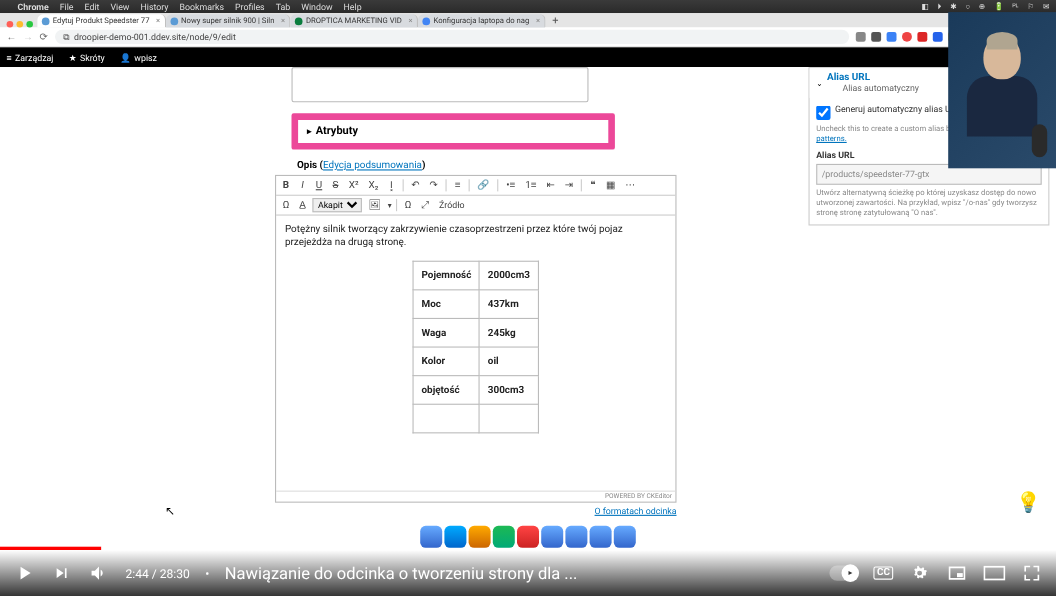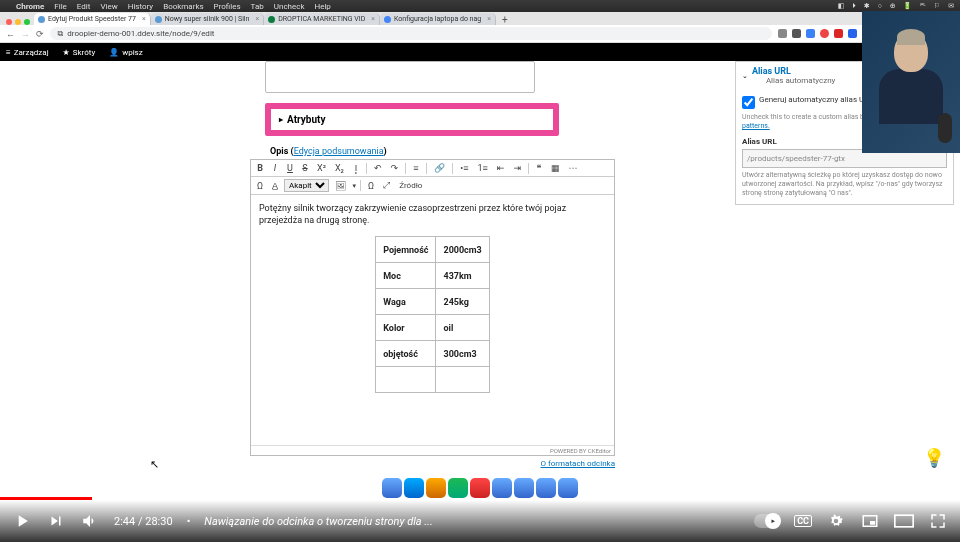--- a/index.html
+++ b/index.html
@@ -84,21 +84,21 @@
   .bulb { position:absolute; right:10px; bottom:70px; width:30px; height:30px; background:#fff; border-radius:6px; display:flex; align-items:center; justify-content:center; font-size:18px; }
 
   
   .progress { position:absolute; bottom:42px; left:0; right:0; height:3px; background:rgba(255,255,255,0.3); }
   .progress .played { height:100%; width:9.6%; background:#ff0000; }
   .progress .buffered { position:absolute; left:9.6%; width:2%; height:100%; background:rgba(255,255,255,0.4); }
   .controls { position:absolute; bottom:0; left:0; right:0; height:42px; background:linear-gradient(transparent, rgba(0,0,0,0.8)); display:flex; align-items:center; padding:0 12px; color:#fff; gap:14px; font-size:11px; }
   .controls .icon { width:20px; height:20px; display:flex; align-items:center; justify-content:center; cursor:pointer; }
   .controls svg { fill:#fff; }
   .time { font-size:11px; }
-  .title-yt { font-size:11px; flex:1; white-space:nowrap; overflow:hidden; text-overflow:ellipsis;font-style:italic; }
+  .title-yt { font-size:15px; flex:1; white-space:nowrap; overflow:hidden; text-overflow:ellipsis; }
   .controls .right { display:flex; gap:14px; align-items:center; }
   .autoplay { width:26px; height:14px; background:rgba(255,255,255,0.3); border-radius:7px; position:relative; }
   .autoplay .knob { width:16px; height:16px; background:#fff; border-radius:50%; position:absolute; right:-1px; top:-1px; display:flex; align-items:center; justify-content:center; font-size:7px; color:#333; }
   .cc { border:1.5px solid #fff; border-radius:2px; padding:0 2px; font-size:9px; font-weight:bold; }
 
   .dock { position:absolute; bottom:44px; left:50%; transform:translateX(-50%); display:flex; gap:2px; z-index:1; }
   .dock span { width:20px; height:20px; border-radius:5px; background:linear-gradient(#6af,#36c); }
 
   .cursor { position:absolute; left:150px; top:458px; font-size:11px; color:#000; z-index:30; }
 </style>
@@ -108,21 +108,21 @@
 <div class="mac-menu">
   <span></span>
   <b>Chrome</b>
   <span>File</span>
   <span>Edit</span>
   <span>View</span>
   <span>History</span>
   <span>Bookmarks</span>
   <span>Profiles</span>
   <span>Tab</span>
-  <span>Uncheck</span>
+  <span>Window</span>
   <span>Help</span>
   <div class="right">
     <span>◧</span>
     <span>⏵</span>
     <span>✱</span>
     <span>○</span>
     <span>⊕</span>
     <span>🔋</span>
     <span>ᴾᴸ</span>
     <span>⚐</span>

